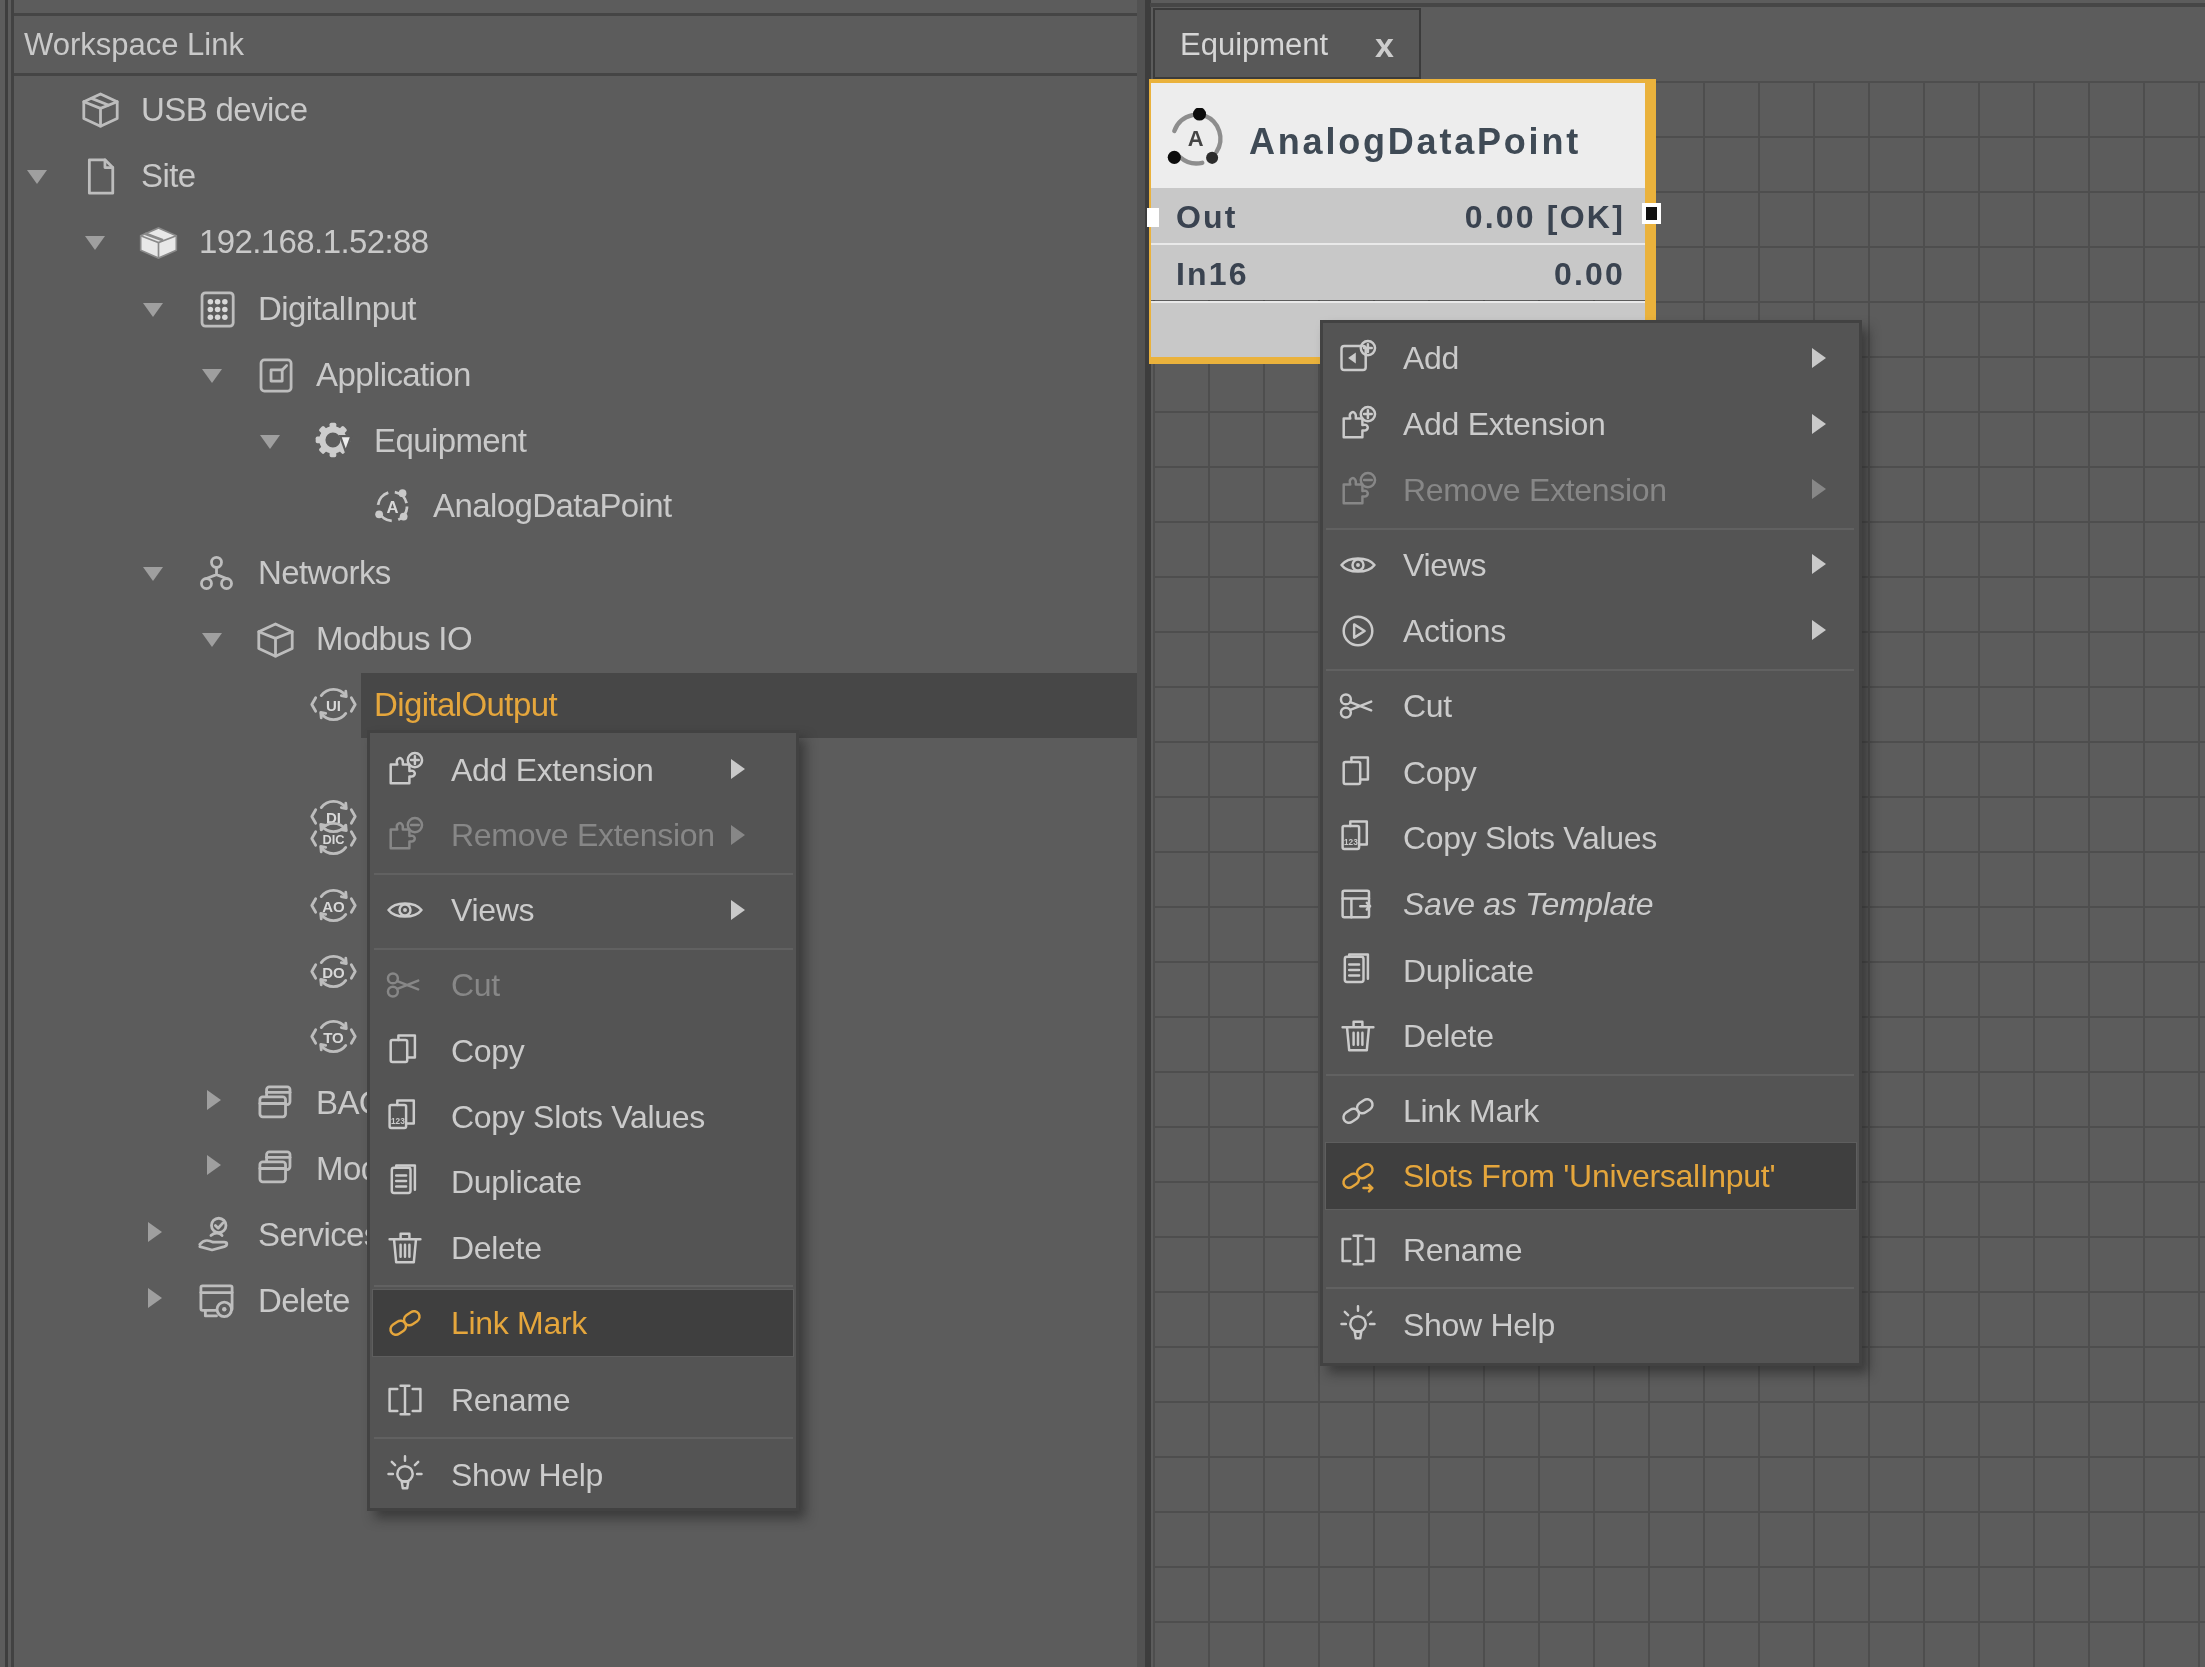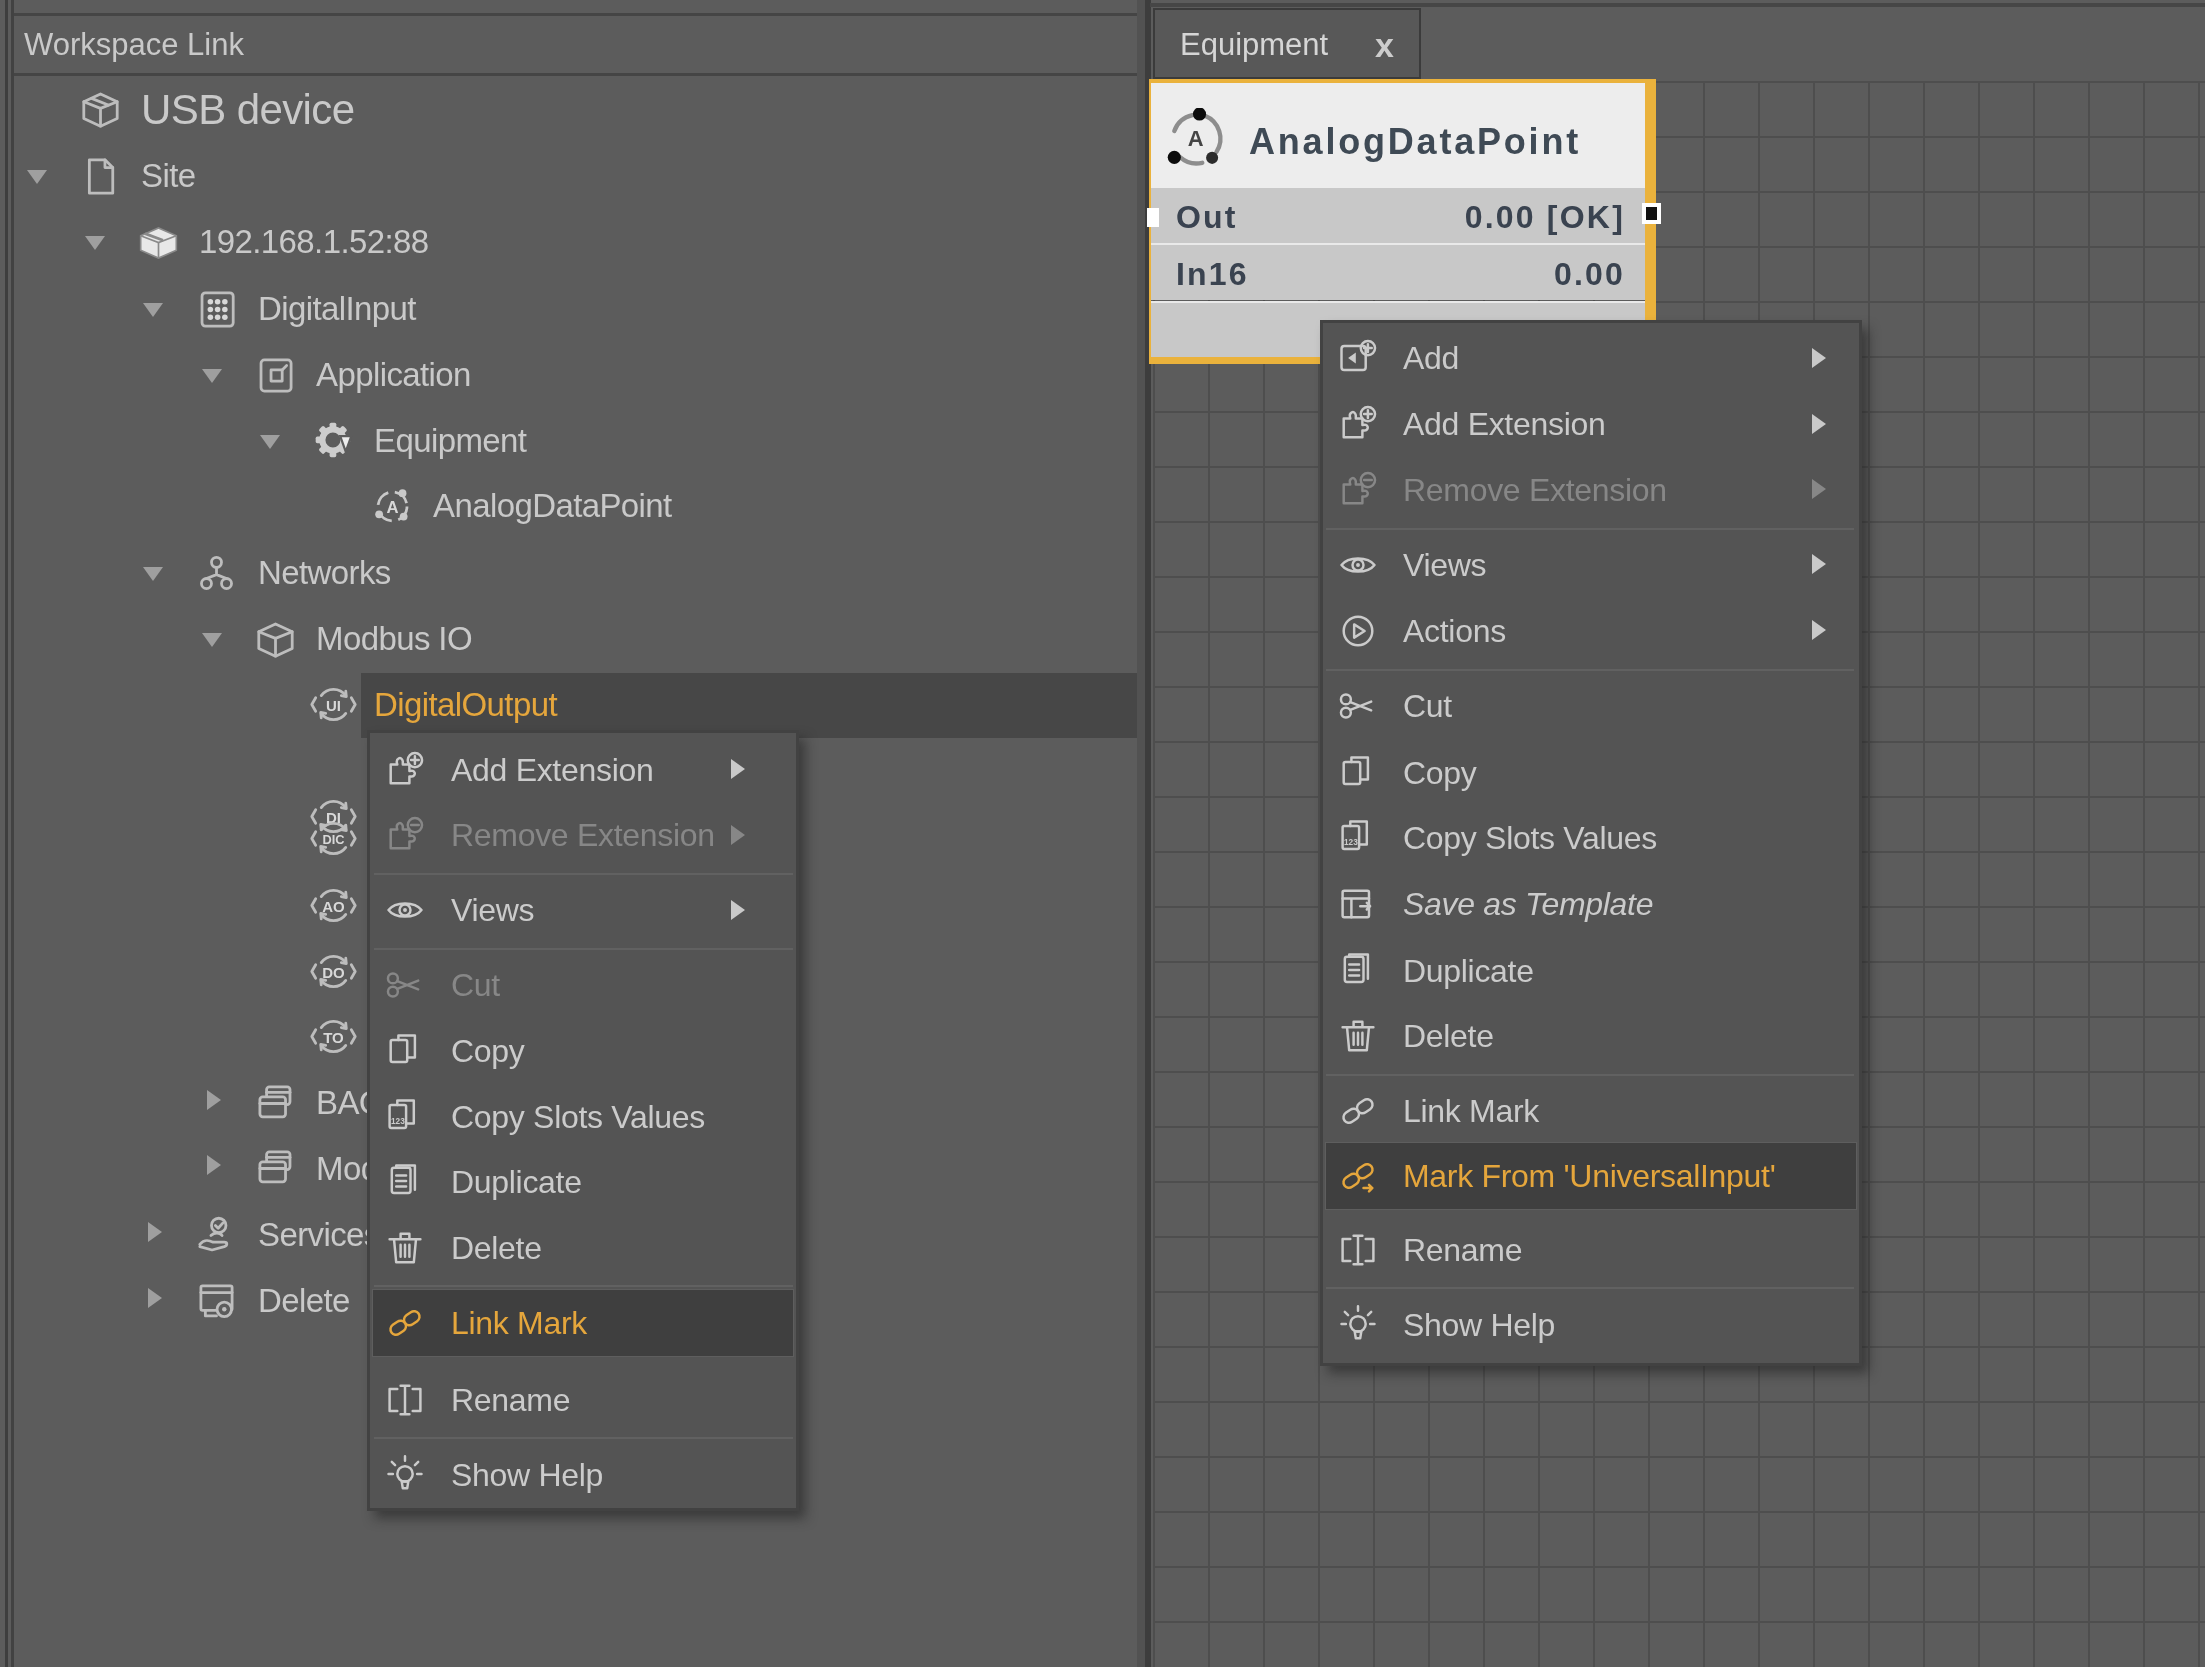--- a/index.html
+++ b/index.html
@@ -21,21 +21,21 @@
 <div class="abs" style="left:361px;top:673px;width:784px;height:65px;background:#474747;"></div>
 
 <div id="tree">
     <div class="abs" style="left:76px;top:85px;">
       <svg width="49" height="49" viewBox="0 0 88 88">
         <path d="M14 30 L44 16 L74 30 L74 60 L44 74 L14 60 Z" stroke="#bdbdbd" stroke-width="5" fill="none" stroke-linejoin="round" stroke-linecap="round"></path>
         <path d="M14 30 L44 42 L74 30 M44 42 L44 74" stroke="#bdbdbd" stroke-width="5" fill="none" stroke-linejoin="round" stroke-linecap="round"></path>
         <path d="M28 24 L58 36" stroke="#bdbdbd" stroke-width="5" fill="none" stroke-linejoin="round" stroke-linecap="round"></path>
       </svg>
     </div>
-    <div class="abs txt" style="left:141px;top:110px;transform:translateY(-50%);font-size:42px;letter-spacing:-0.6px;color:#c9c9c9;">USB device</div>
+    <div class="abs txt" style="left:141px;top:110px;transform:translateY(-50%);font-size:33px;letter-spacing:-0.6px;color:#c9c9c9;">USB device</div>
     <div class="abs" style="left:26.5px;top:170px;width:0;height:0;border-left:10.5px solid transparent;border-right:10.5px solid transparent;border-top:14.3px solid #9f9f9f;"></div>
     <div class="abs" style="left:76px;top:152px;">
       <svg width="49" height="49" viewBox="0 0 88 88">
         <path d="M24 14 L52 14 L66 28 L66 74 L24 74 Z" stroke="#bdbdbd" stroke-width="5" fill="none" stroke-linejoin="round" stroke-linecap="round"></path>
         <path d="M52 14 L52 28 L66 28" stroke="#bdbdbd" stroke-width="5" fill="none" stroke-linejoin="round" stroke-linecap="round"></path>
       </svg>
     </div>
     <div class="abs txt" style="left:141px;top:176px;transform:translateY(-50%);font-size:33px;letter-spacing:-0.6px;color:#c9c9c9;">Site</div>
     <div class="abs" style="left:85px;top:236px;width:0;height:0;border-left:10.5px solid transparent;border-right:10.5px solid transparent;border-top:14.3px solid #9f9f9f;"></div>
     <div class="abs" style="left:134px;top:218px;">
@@ -488,21 +488,21 @@
     <div class="abs" style="left:1325px;top:1142px;width:532px;height:68px;background:#3f3f3f;border:1.7px solid #5e5e5e;"></div>
     <div class="abs" style="left:1336px;top:1154px;">
       <svg width="44" height="44" viewBox="0 0 80 80">
         <g transform="rotate(-35 40 40)">
           <rect x="10" y="30" width="30" height="20" rx="10" stroke="#e5a63c" stroke-width="4.5" fill="none" stroke-linejoin="round" stroke-linecap="round"></rect>
           <rect x="40" y="30" width="30" height="20" rx="10" stroke="#e5a63c" stroke-width="4.5" fill="none" stroke-linejoin="round" stroke-linecap="round"></rect>
         </g>
         <path d="M50 62 L66 62 M60 56 L66 62 L60 68" stroke="#e5a63c" stroke-width="4.5" fill="none" stroke-linejoin="round" stroke-linecap="round"></path>
       </svg>
     </div>
-    <div class="abs txt" style="left:1403px;top:1176px;transform:translateY(-50%);font-size:32px;letter-spacing:-0.3px;color:#e5a63c;">Mark From 'UniversalInput'</div>
+    <div class="abs txt" style="left:1403px;top:1176px;transform:translateY(-50%);font-size:32px;letter-spacing:-0.3px;color:#e5a63c;">Slots From 'UniversalInput'</div>
     <div class="abs" style="left:1336px;top:1228px;">
       <svg width="44" height="44" viewBox="0 0 80 80">
         <path d="M26 20 L12 20 L12 60 L26 60" stroke="#cbcbcb" stroke-width="4.5" fill="none" stroke-linejoin="round" stroke-linecap="round"></path>
         <path d="M54 20 L68 20 L68 60 L54 60" stroke="#cbcbcb" stroke-width="4.5" fill="none" stroke-linejoin="round" stroke-linecap="round"></path>
         <path d="M32 14 L48 14 M40 14 L40 66 M32 66 L48 66" stroke="#cbcbcb" stroke-width="4.5" fill="none" stroke-linejoin="round" stroke-linecap="round"></path>
       </svg>
     </div>
     <div class="abs txt" style="left:1403px;top:1250px;transform:translateY(-50%);font-size:32px;letter-spacing:-0.3px;color:#cbcbcb;">Rename</div>
     <div class="abs" style="left:1326px;top:1287px;width:528px;height:1.7px;background:#616161;"></div>
     <div class="abs" style="left:1336px;top:1303px;">

